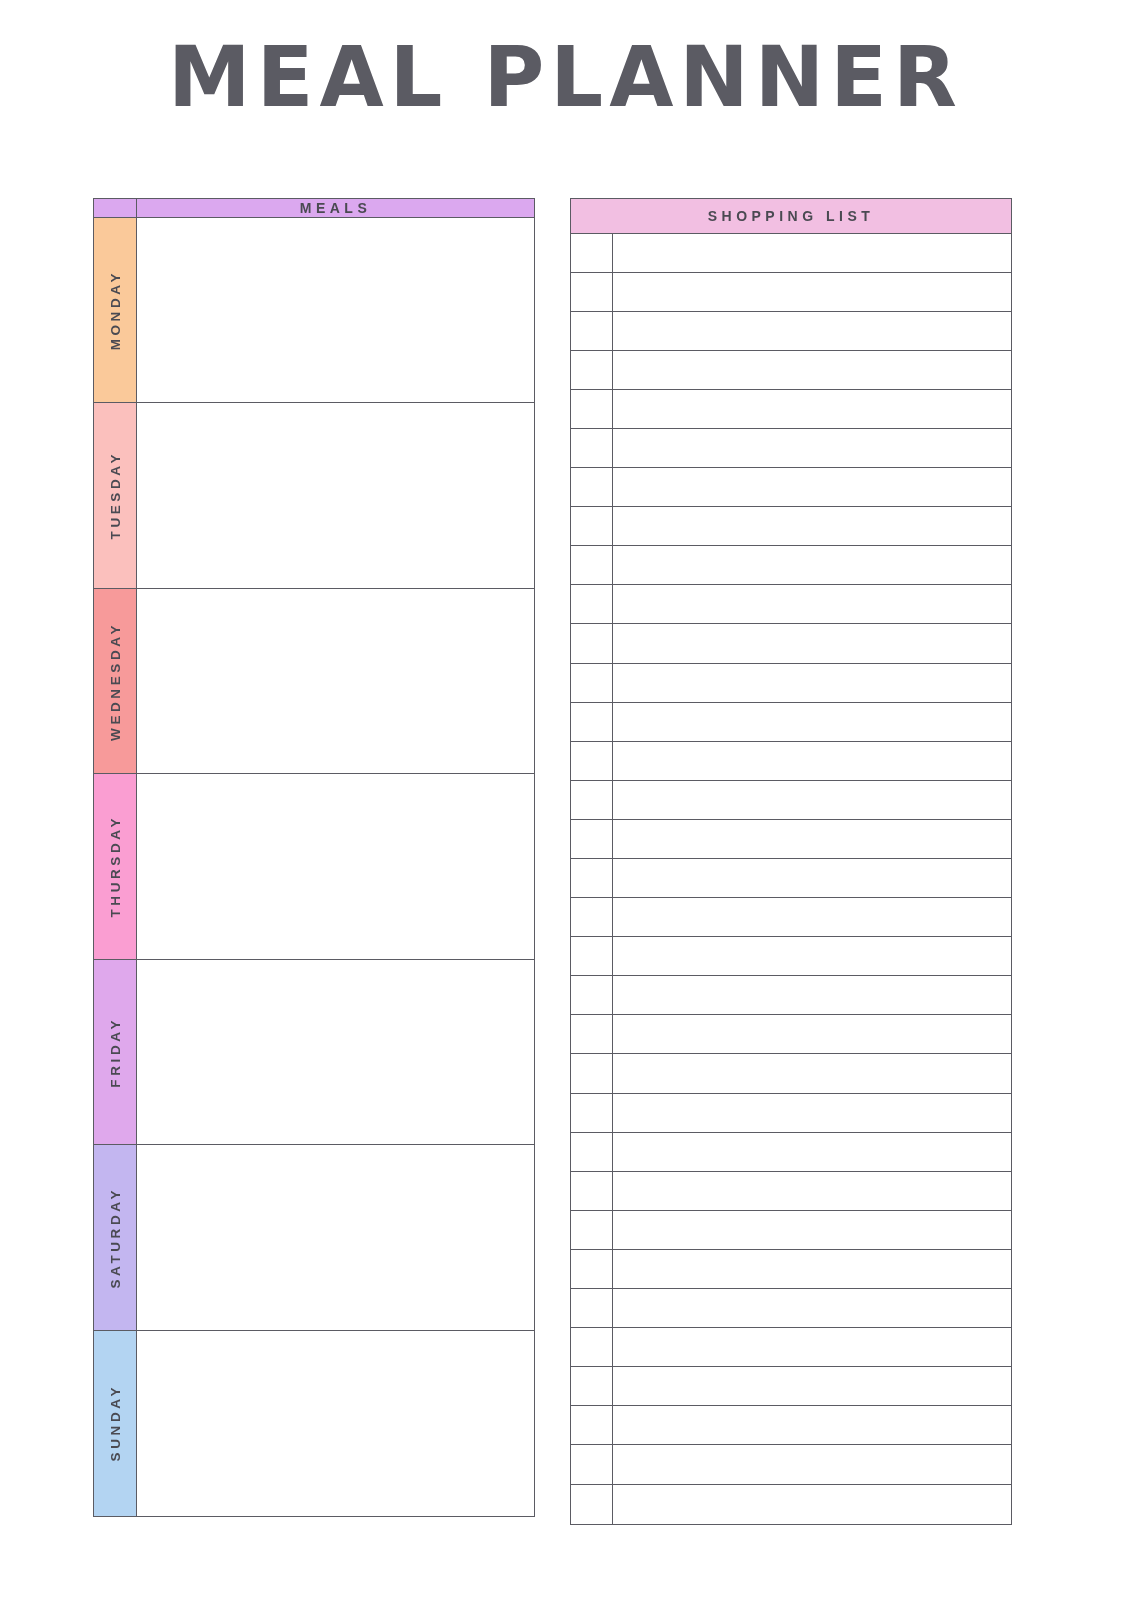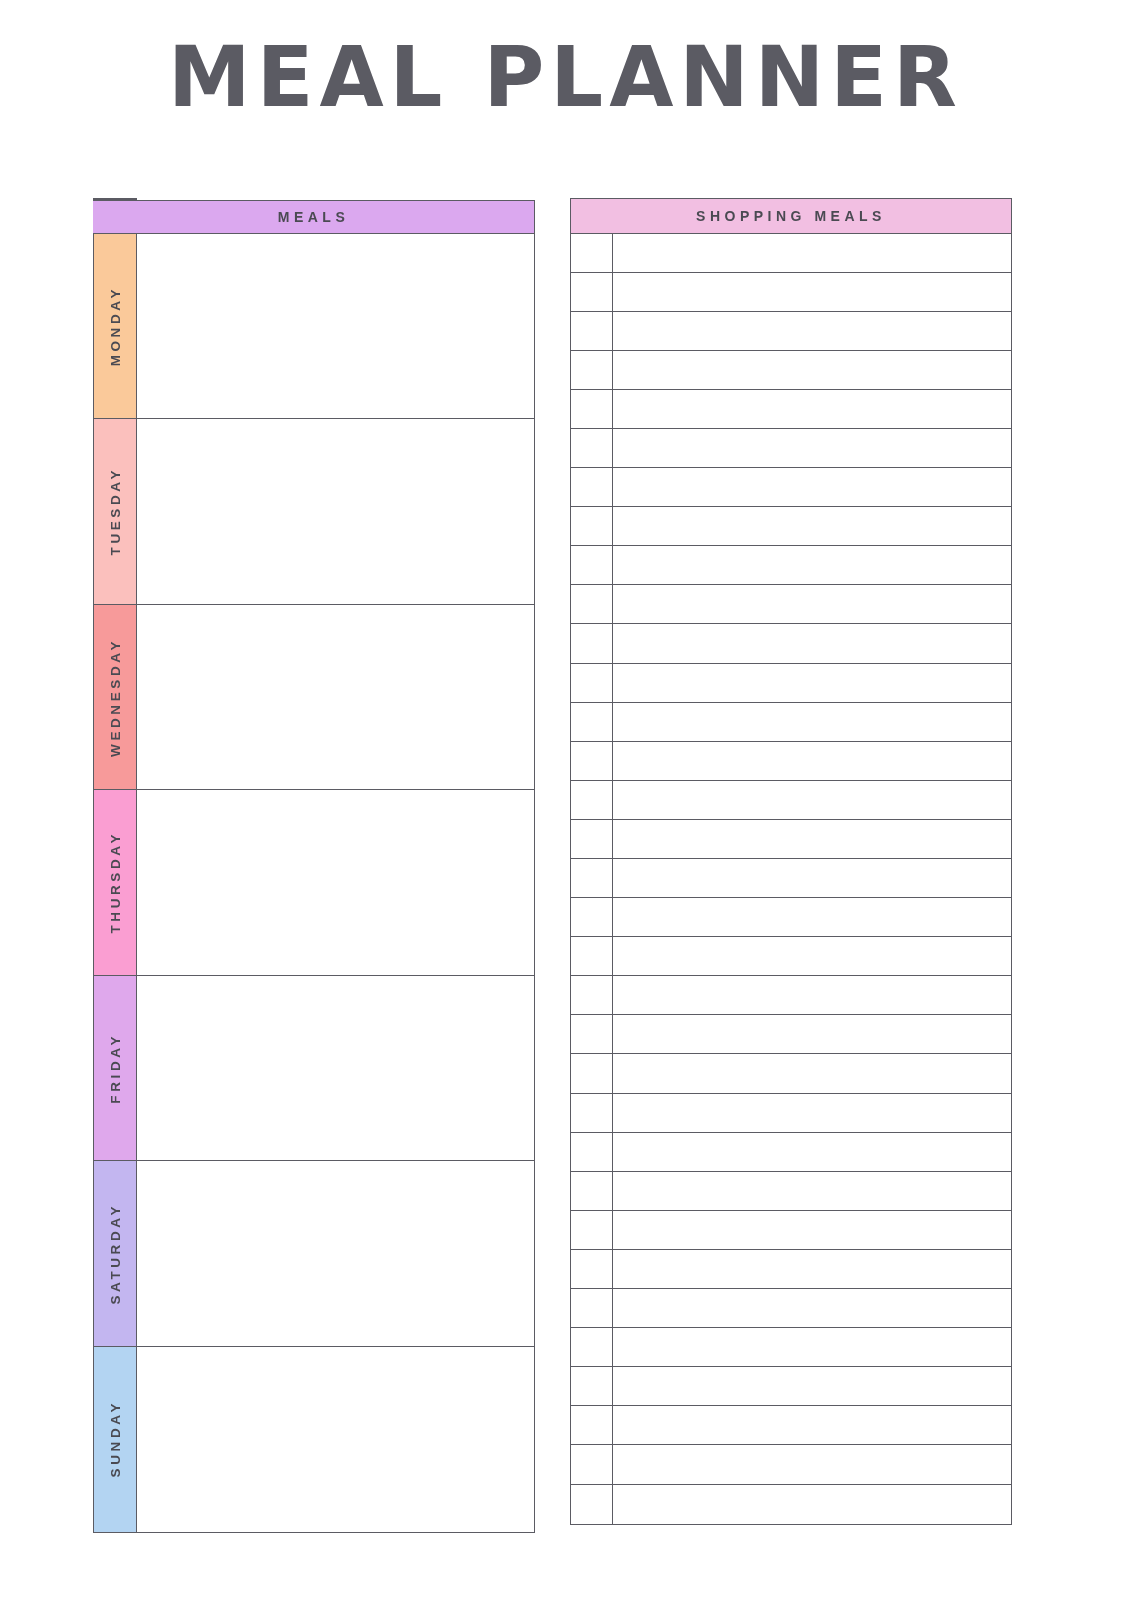--- a/index.html
+++ b/index.html
@@ -39,22 +39,21 @@
   
   .meals-block {
     position: absolute;
     left: 93px;
     top: 198px;
     width: 442px;
   }
 
   .meals-header-row {
     display: flex;
-    height: 36px;
-    flex-direction: column;
+    height: 20px;
   }
   .meals-header-spacer {
     width: 44px;
     border: 1.5px solid #5b5b63;
     background: #dba8ef;
     box-sizing: border-box;
   }
   .meals-header-label {
     flex: 1;
     border: 1.5px solid #5b5b63;
@@ -202,21 +201,21 @@
         <div class="day-row">
           <div class="day-label" style="background: rgb(179, 212, 242);">
             <span>SUNDAY</span>
           </div>
           <div class="day-field"></div>
         </div>
       </div>
   </div>
 
   <div class="shopping-block">
-    <div class="shopping-header">SHOPPING MEALS</div>
+    <div class="shopping-header">SHOPPING LIST</div>
     <div class="shopping-rows" id="shopping-rows">
         <div class="shop-row">
           <div class="shop-check"></div>
           <div class="shop-line"></div>
         </div>
         <div class="shop-row">
           <div class="shop-check"></div>
           <div class="shop-line"></div>
         </div>
         <div class="shop-row">

